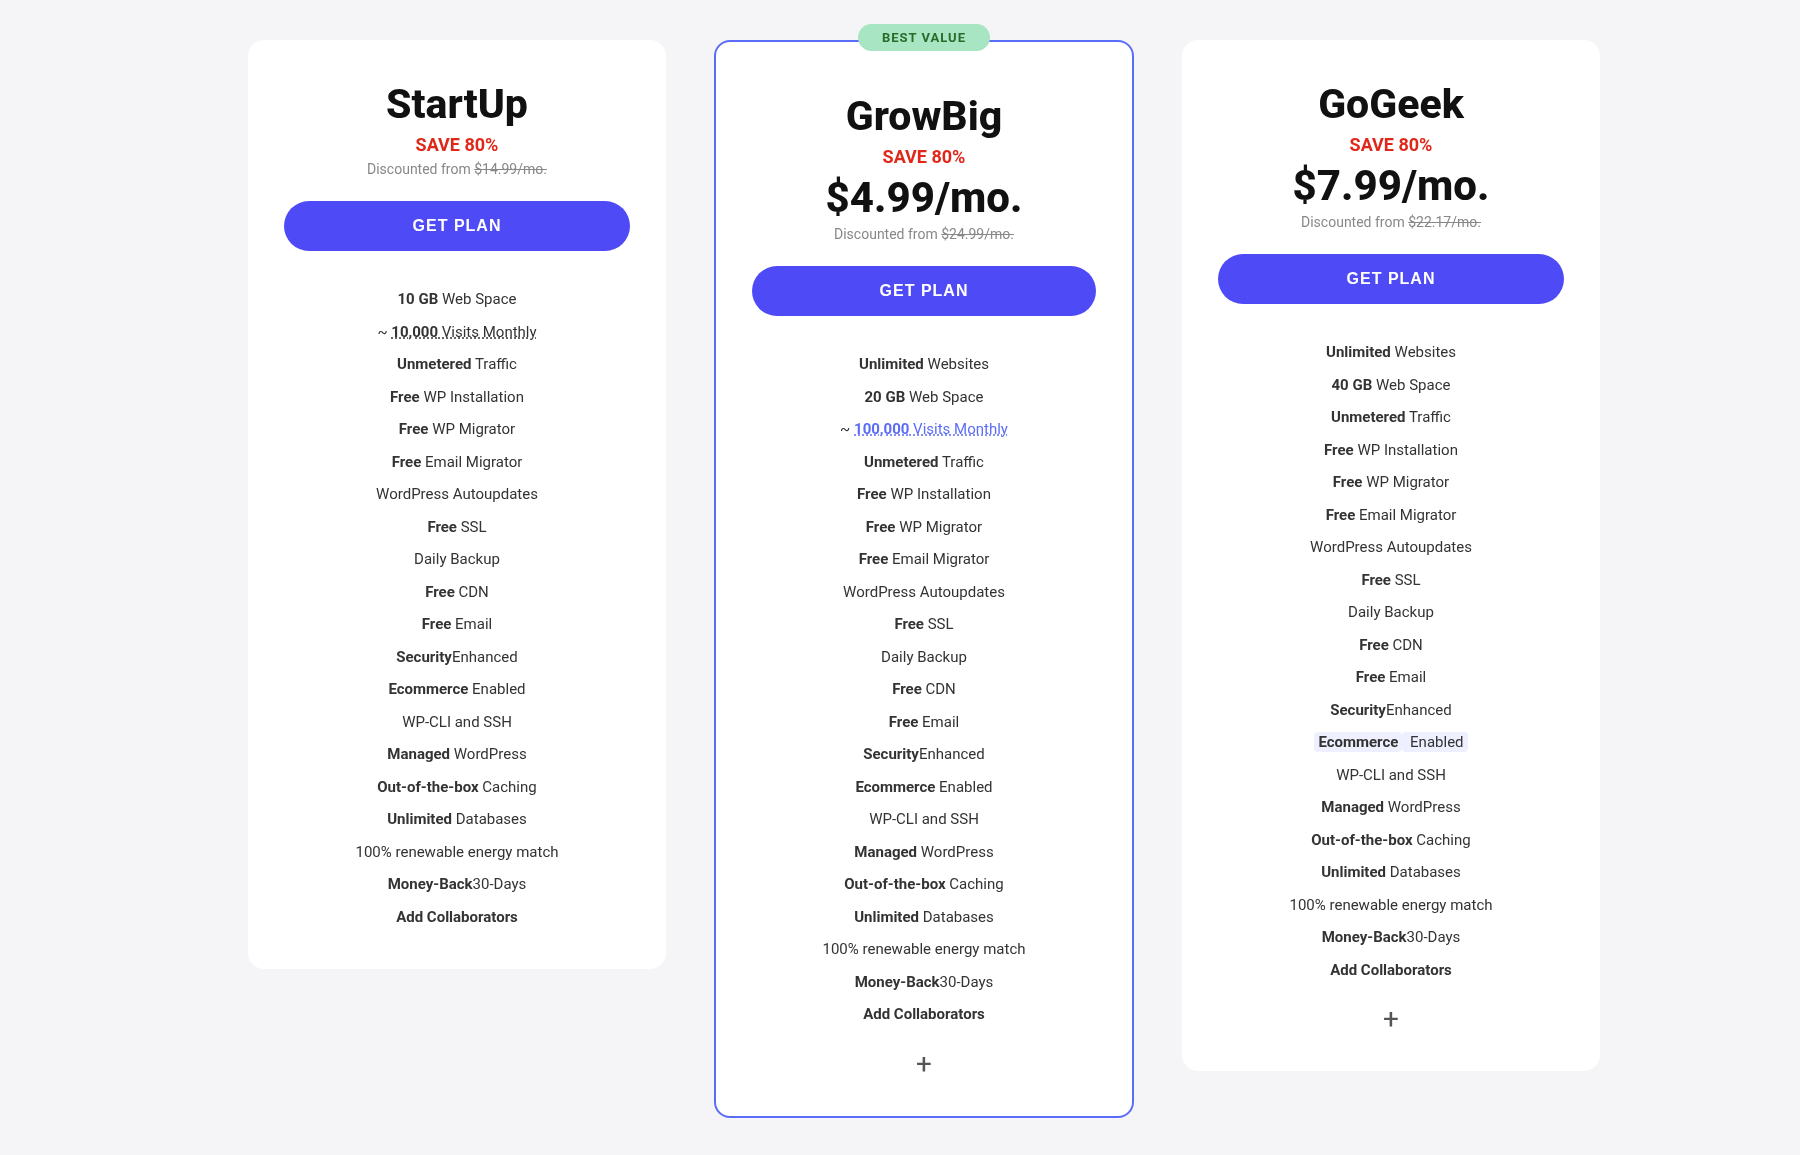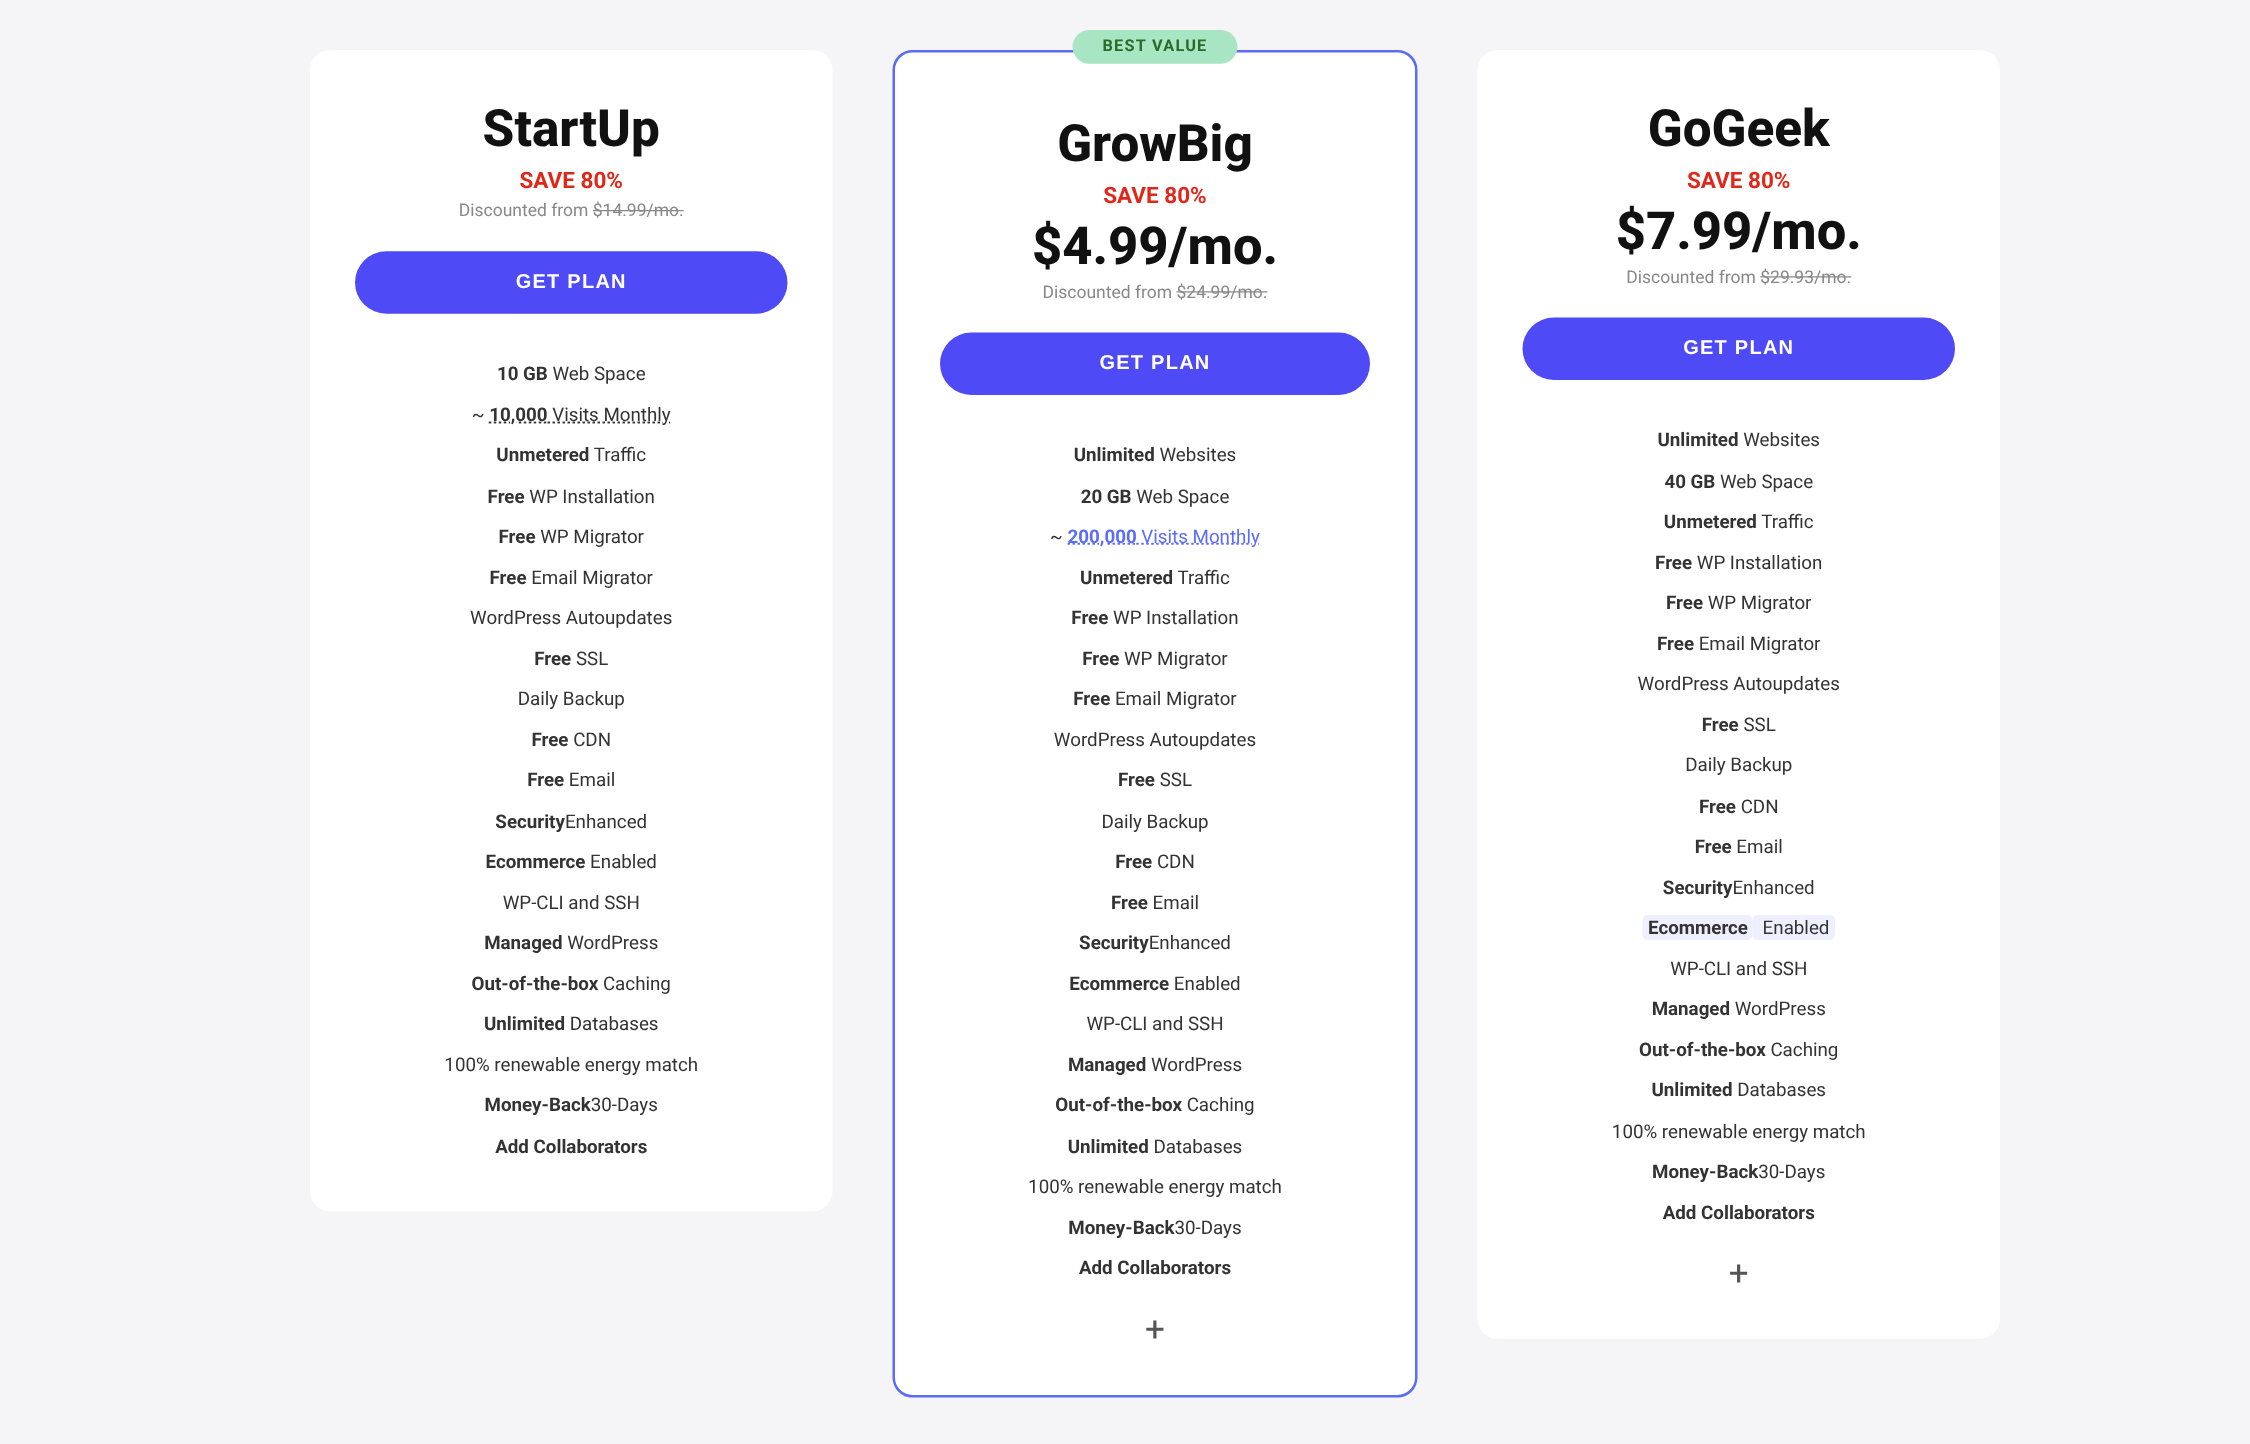--- a/index.html
+++ b/index.html
@@ -164,21 +164,21 @@
     <div class="plan-card featured">
       <div class="best-value-badge">BEST VALUE</div>
       <div class="plan-name">GrowBig</div>
       <div class="save-label">SAVE 80%</div>
       <div class="price">$4.99/mo.</div>
       <div class="discounted-from">Discounted from <s>$24.99/mo.</s></div>
       <button class="get-plan-btn">GET PLAN</button>
       <ul class="features-list">
         <li><span class="bold">Unlimited</span><span> Websites</span></li>
         <li><span class="bold">20 GB</span><span> Web Space</span></li>
-        <li><span>~ </span><span class="bold visits-underline">200,000</span><span class="visits-underline"> Visits Monthly</span></li>
+        <li><span>~ </span><span class="bold visits-underline">100,000</span><span class="visits-underline"> Visits Monthly</span></li>
         <li><span class="bold">Unmetered</span><span> Traffic</span></li>
         <li><span class="bold">Free</span><span> WP Installation</span></li>
         <li><span class="bold">Free</span><span> WP Migrator</span></li>
         <li><span class="bold">Free</span><span> Email Migrator</span></li>
         <li><span>WordPress Autoupdates</span></li>
         <li><span class="bold">Free</span><span> SSL</span></li>
         <li><span>Daily Backup</span></li>
         <li><span class="bold">Free</span><span> CDN</span></li>
         <li><span class="bold">Free</span><span> Email</span></li>
         <li><span class="bold">Security</span><span>Enhanced </span></li>
@@ -190,21 +190,21 @@
         <li><span>100% renewable energy match</span></li>
         <li><span class="bold">Money-Back</span><span>30-Days </span></li>
         <li><span class="bold">Add Collaborators</span></li>
       </ul>
       <span class="plus-icon">+</span>
     </div>
     <div class="plan-card side">
       <div class="plan-name">GoGeek</div>
       <div class="save-label">SAVE 80%</div>
       <div class="price">$7.99/mo.</div>
-      <div class="discounted-from">Discounted from <s>$29.93/mo.</s></div>
+      <div class="discounted-from">Discounted from <s>$22.17/mo.</s></div>
       <button class="get-plan-btn">GET PLAN</button>
       <ul class="features-list">
         <li><span class="bold">Unlimited</span><span> Websites</span></li>
         <li><span class="bold">40 GB</span><span> Web Space</span></li>
         <li><span class="bold">Unmetered</span><span> Traffic</span></li>
         <li><span class="bold">Free</span><span> WP Installation</span></li>
         <li><span class="bold">Free</span><span> WP Migrator</span></li>
         <li><span class="bold">Free</span><span> Email Migrator</span></li>
         <li><span>WordPress Autoupdates</span></li>
         <li><span class="bold">Free</span><span> SSL</span></li>

